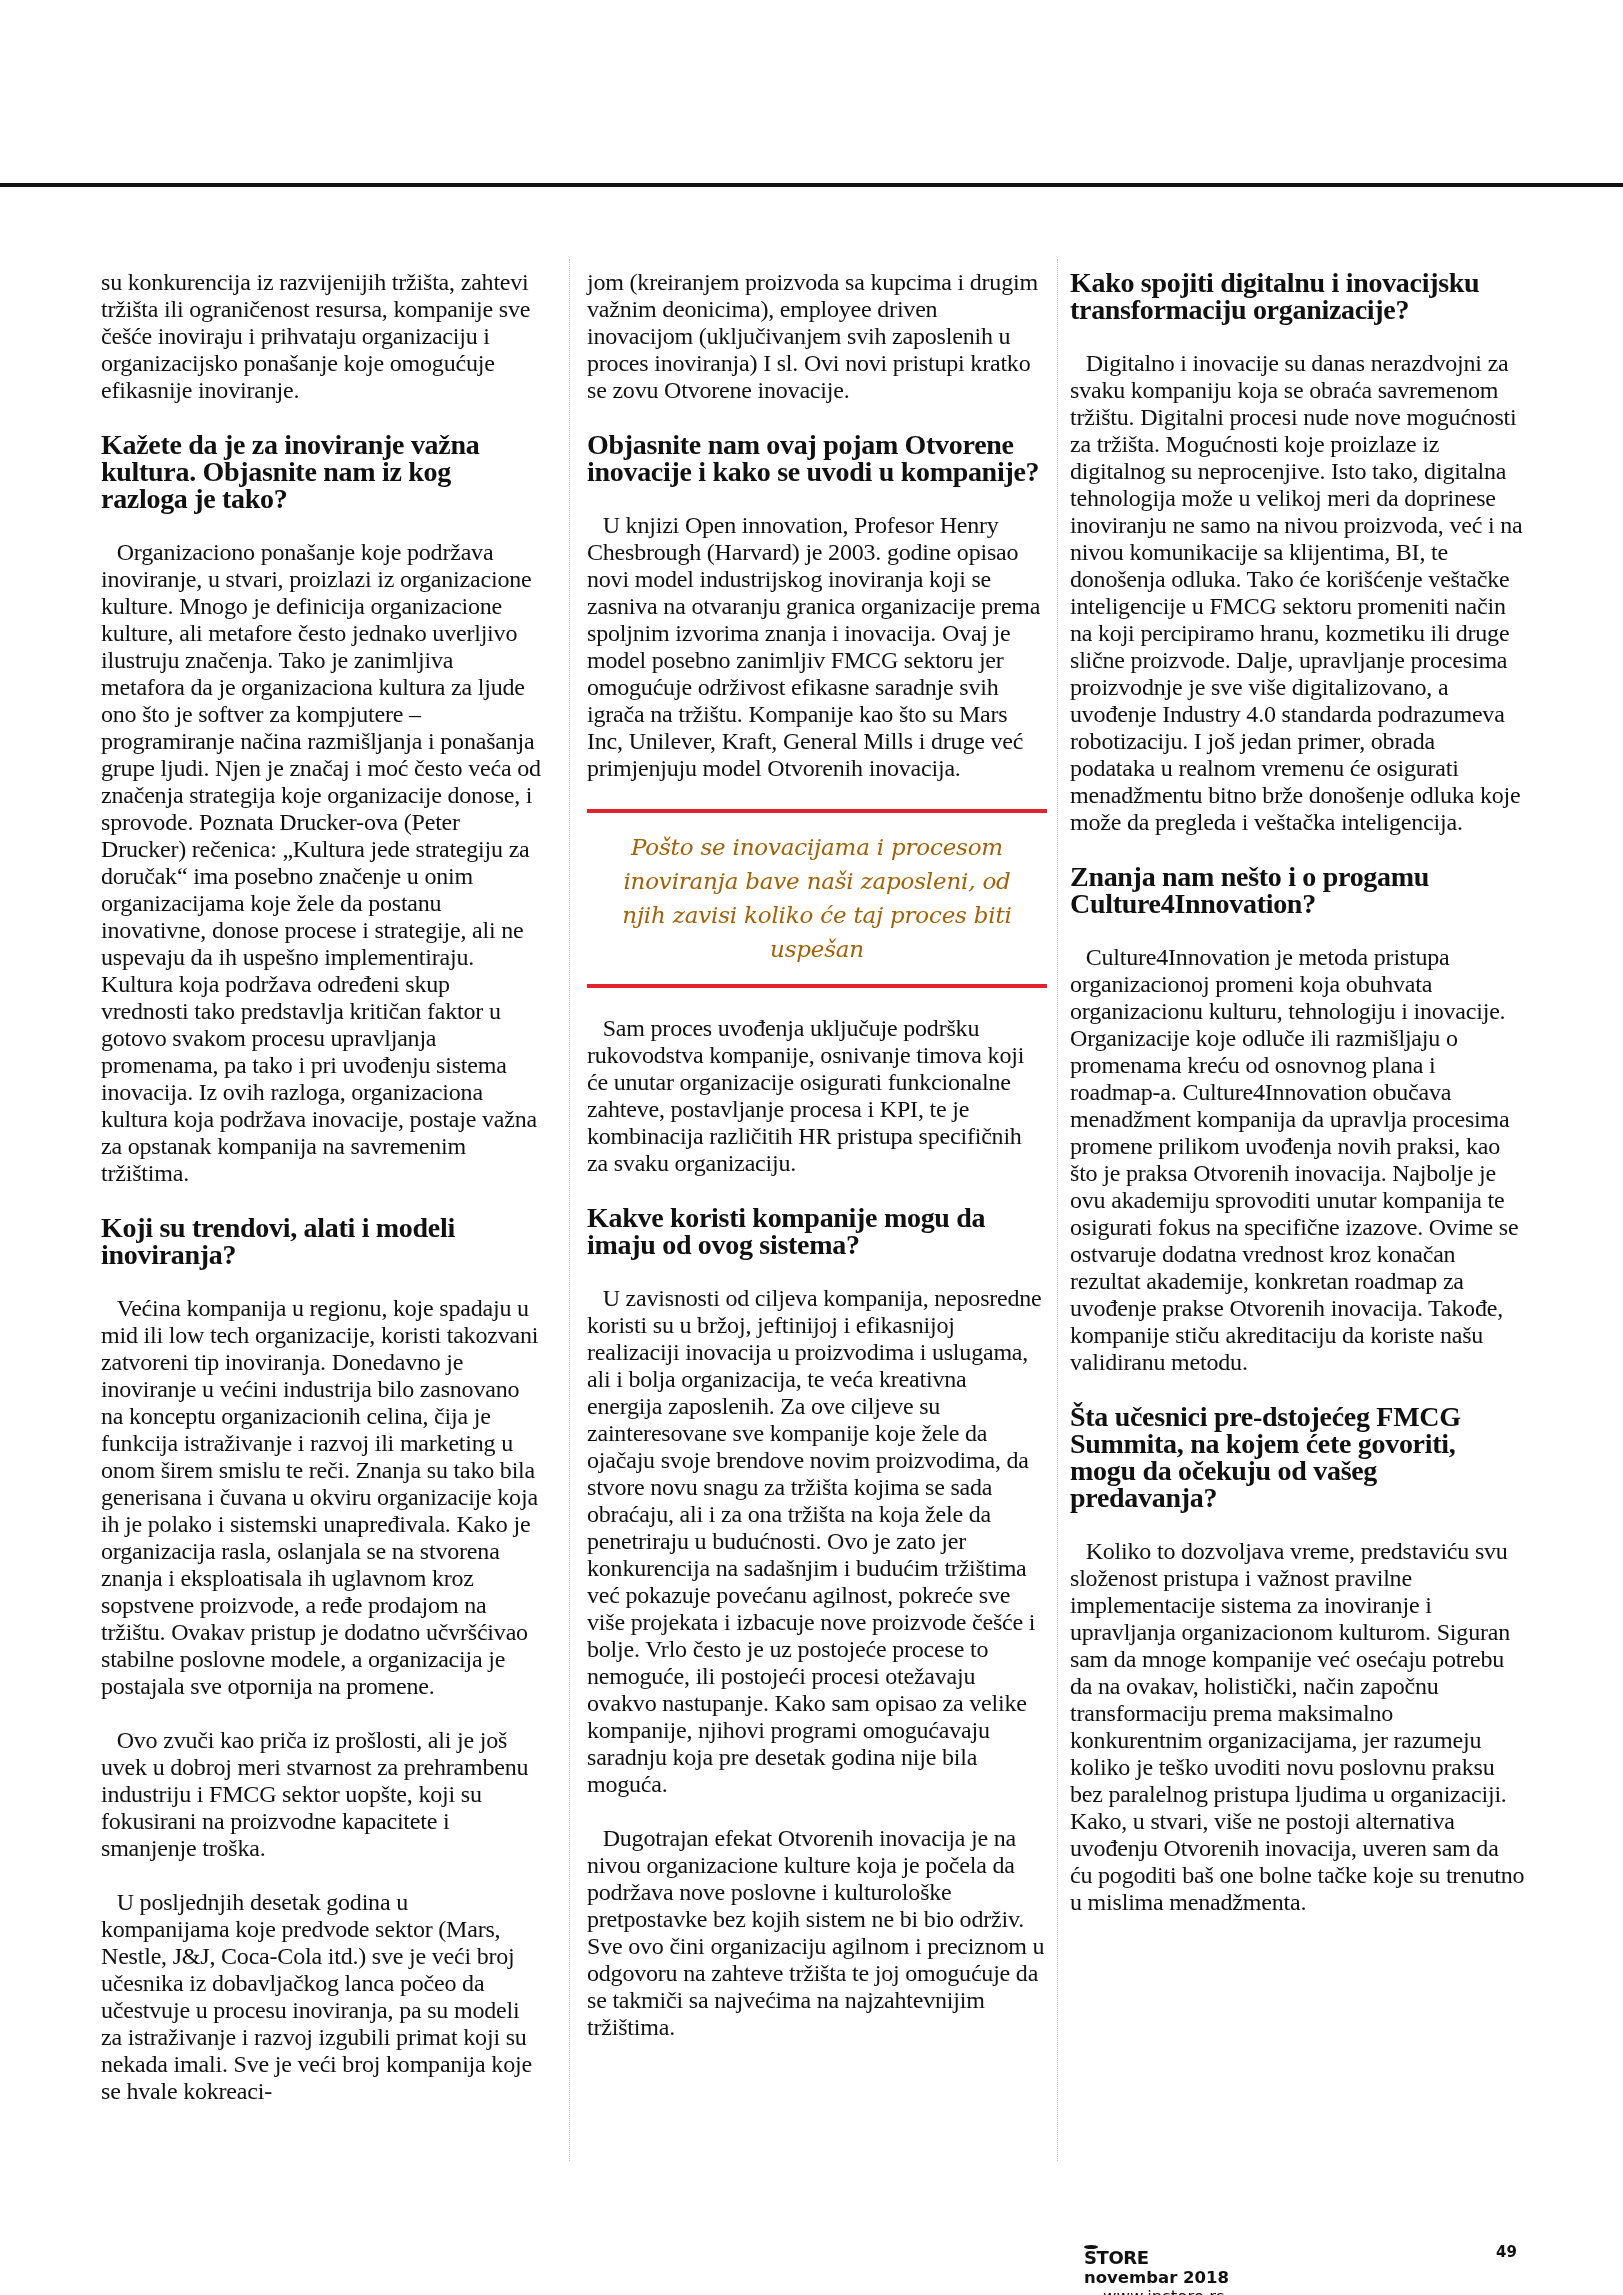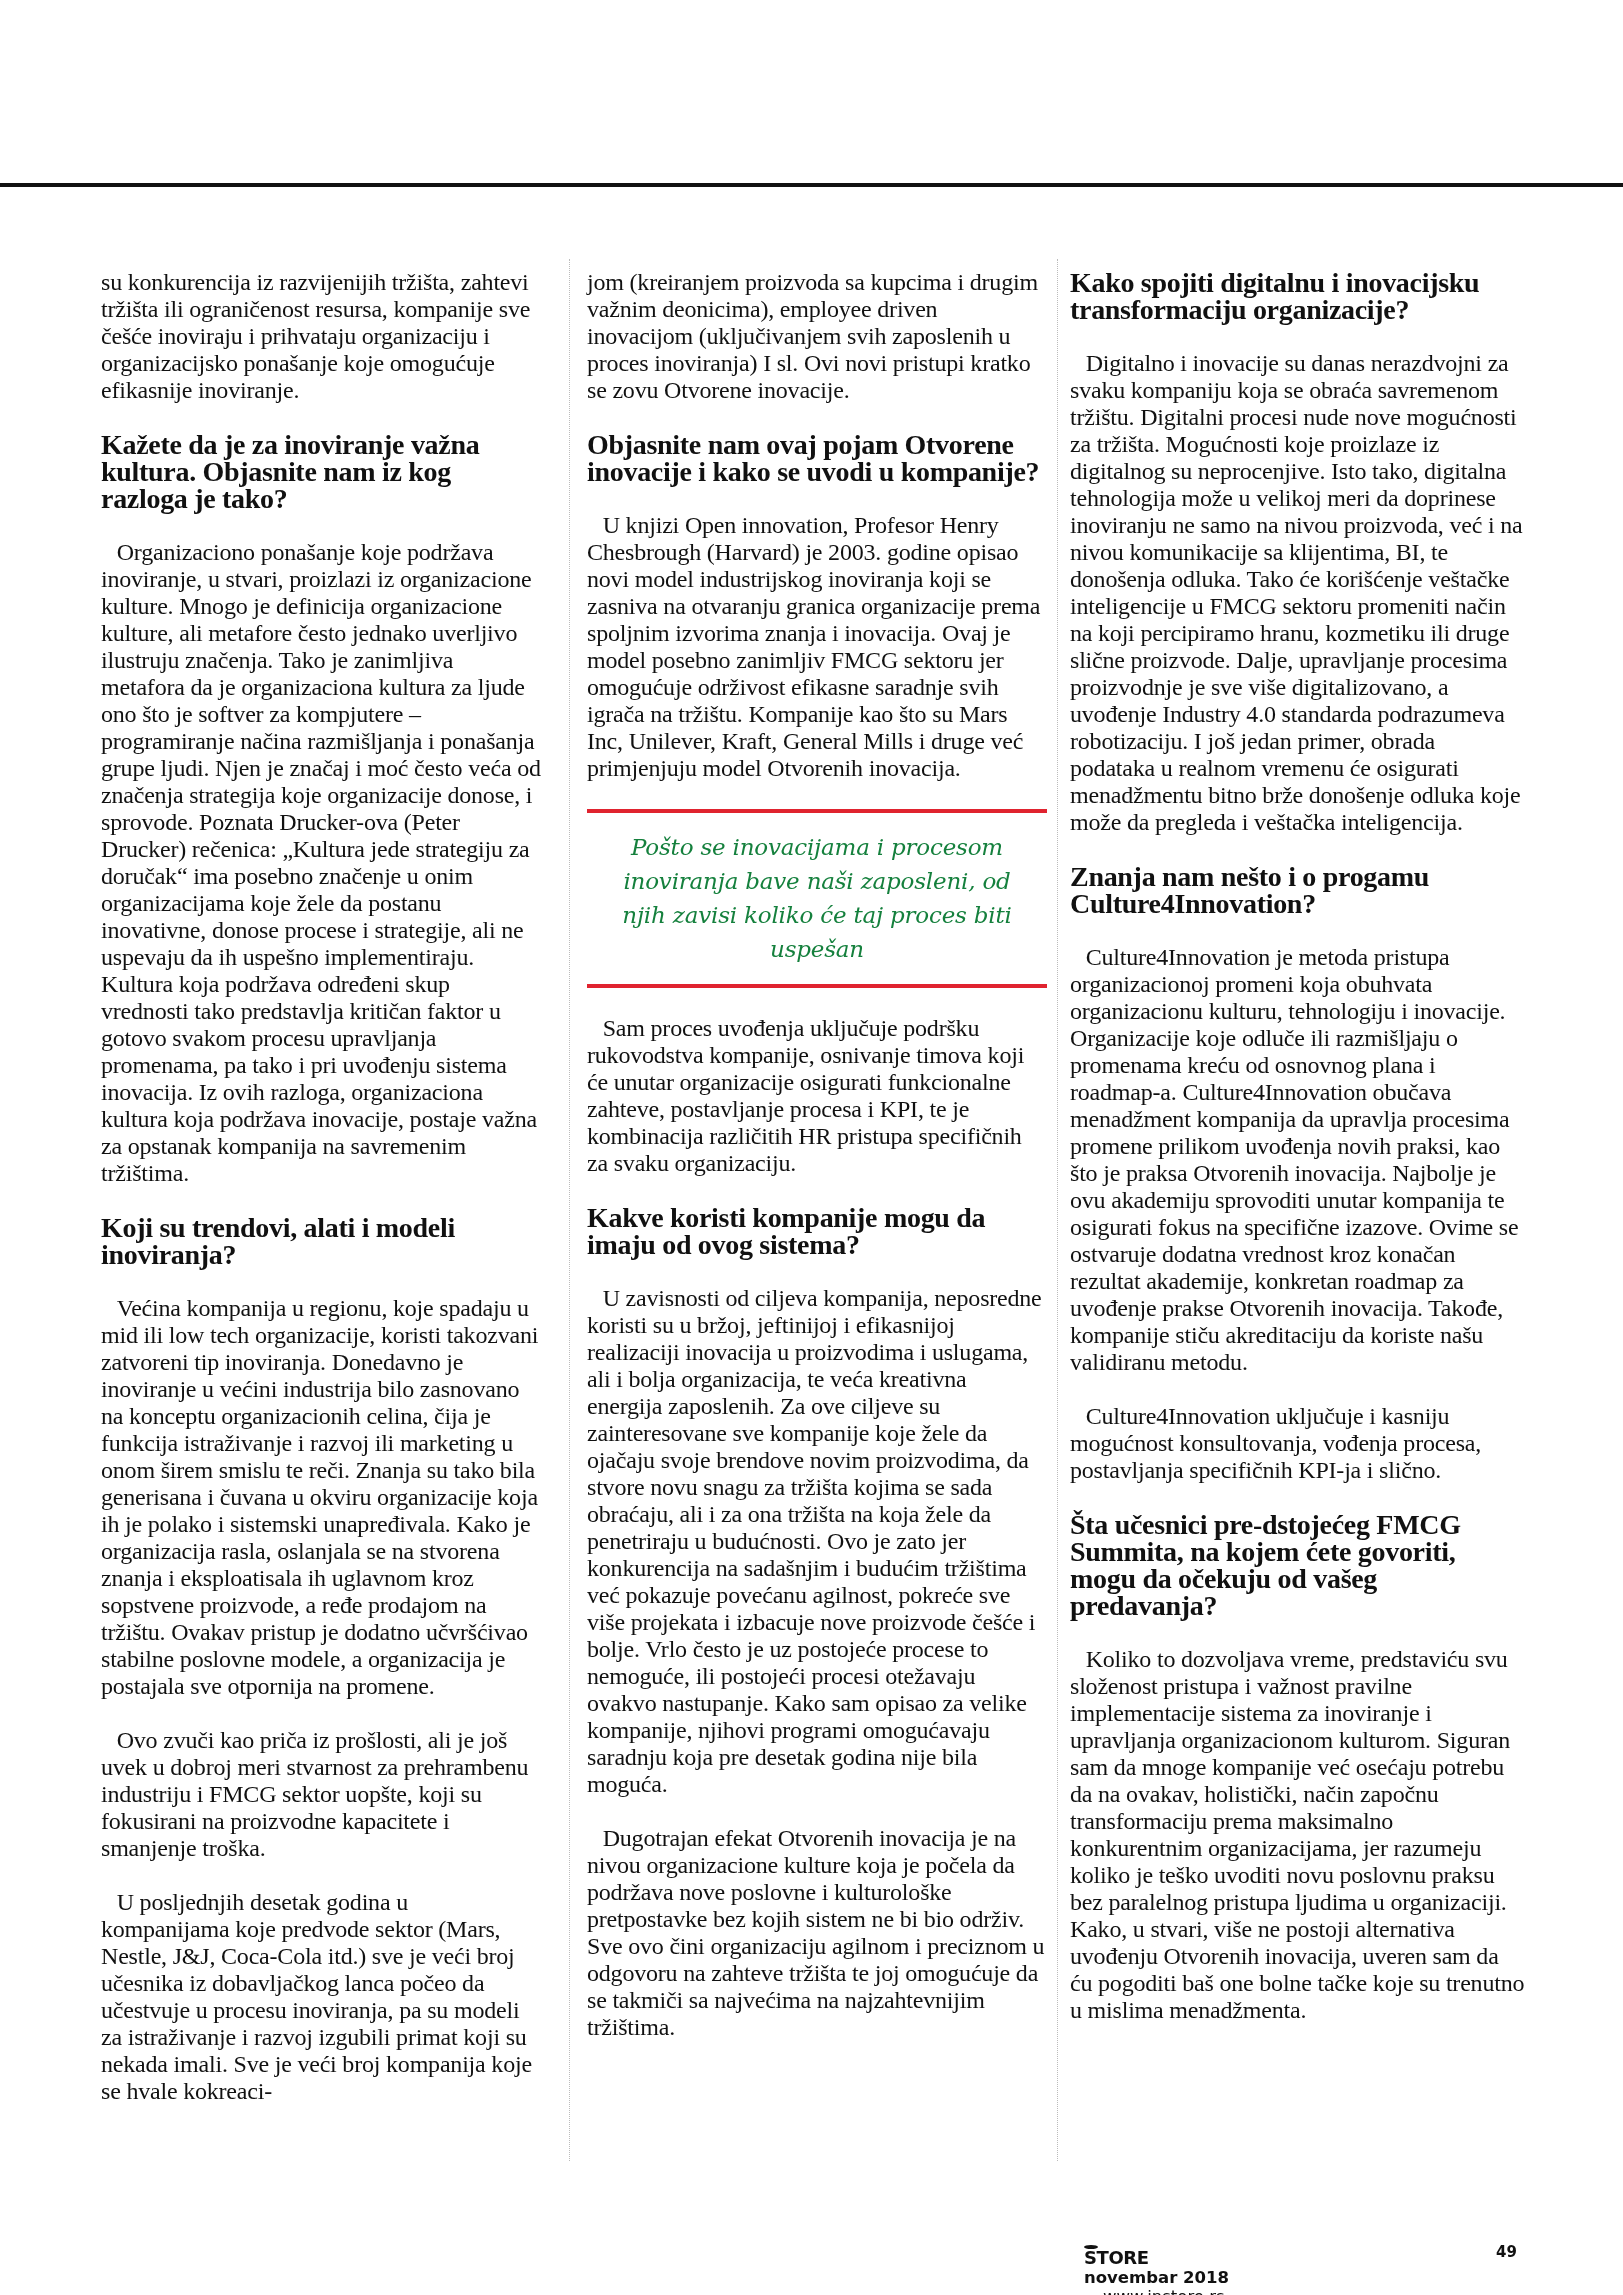--- a/index.html
+++ b/index.html
@@ -10,21 +10,21 @@
   .col1 { left: 101px; width: 440px; }
   .col2 { left: 587px; width: 460px; }
   .col3 { left: 1070px; width: 455px; }
   .vrule { position: absolute; top: 259px; bottom: 134px; width: 0; border-left: 1.6px dotted #bbb; }
   .vrule.a { left: 569px; }
   .vrule.b { left: 1057px; }
   p { margin: 0 0 27px 0; text-indent: 0; }
   p .ind { display: inline-block; width: 15.7px; }
   h3 { margin: 0 0 27px 0; font-size: 28px; line-height: 27px; font-weight: bold; letter-spacing: -0.3px; }
   .quote { margin: 17.3px 0 27px 0; border-top: 4.7px solid #e0232f; border-bottom: 4.7px solid #e0232f;
-           padding: 17.3px 15.7px 17.3px 15.7px; text-align: center; color: #15803d;
+           padding: 17.3px 15.7px 17.3px 15.7px; text-align: center; color: #a16207;
            font-family: "DejaVu Serif", serif; font-style: italic; font-size: 23px; line-height: 34px; }
   .footer { position: absolute; top: 2243px; left: 1084px; width: 471px; height: 31px;
             font-family: "DejaVu Sans", sans-serif; font-size: 16.5px; display: flex; align-items: flex-start; flex-direction: column; }
   .footer .logo { font-weight: bold; font-size: 18px; letter-spacing: -0.4px; }
   .footer .logo-mark { display: inline-block; width: 14px; height: 14px; border: 2.4px solid #111; border-radius: 50%;
                        margin-right: 6.3px; position: relative; top: 1.6px; box-sizing: border-box; }
   .footer .sep { display: inline-block; width: 0; height: 20.4px; border-left: 1.6px dotted #e0232f; margin: 0 11px; }
   .footer .issue { font-weight: bold; }
   .footer .url { font-weight: normal; margin-left: 19px; }
   .footer .pagenum { position: absolute; left: 412px; font-weight: bold; font-size: 15px; }
@@ -53,21 +53,20 @@
     <p><span class="ind"></span><span>Sam proces uvođenja uključuje podršku rukovodstva kompanije, osnivanje timova koji će unutar organizacije osigurati funkcionalne zahteve, postavljanje procesa i KPI, te je kombinacija različitih HR pristupa specifičnih za svaku organizaciju.</span></p>
     <h3><span class="ind"></span><span>Kakve koristi kompanije mogu da imaju od ovog sistema?</span></h3>
     <p><span class="ind"></span><span>U zavisnosti od ciljeva kompanija, neposredne koristi su u bržoj, jeftinijoj i efikasnijoj realizaciji inovacija u proizvodima i uslugama, ali i bolja organizacija, te veća kreativna energija zaposlenih. Za ove ciljeve su zainteresovane sve kompanije koje žele da ojačaju svoje brendove novim proizvodima, da stvore novu snagu za tržišta kojima se sada obraćaju, ali i za ona tržišta na koja žele da penetriraju u budućnosti. Ovo je zato jer konkurencija na sadašnjim i budućim tržištima već pokazuje povećanu agilnost, pokreće sve više projekata i izbacuje nove proizvode češće i bolje. Vrlo često je uz postojeće procese to nemoguće, ili postojeći procesi otežavaju ovakvo nastupanje. Kako sam opisao za velike kompanije, njihovi programi omogućavaju saradnju koja pre desetak godina nije bila moguća.</span></p>
     <p><span class="ind"></span><span>Dugotrajan efekat Otvorenih inovacija je na nivou organizacione kulture koja je počela da podržava nove poslovne i kulturološke pretpostavke bez kojih sistem ne bi bio održiv. Sve ovo čini organizaciju agilnom i preciznom u odgovoru na zahteve tržišta te joj omogućuje da se takmiči sa najvećima na najzahtevnijim tržištima.</span></p>
   </div>
 <div class="col col3" id="col3">
     <h3><span class="ind"></span><span>Kako spojiti digitalnu i inovacijsku transformaciju organizacije?</span></h3>
     <p><span class="ind"></span><span>Digitalno i inovacije su danas nerazdvojni za svaku kompaniju koja se obraća savremenom tržištu. Digitalni procesi nude nove mogućnosti za tržišta. Mogućnosti koje proizlaze iz digitalnog su neprocenjive. Isto tako, digitalna tehnologija može u velikoj meri da doprinese inoviranju ne samo na nivou proizvoda, već i na nivou komunikacije sa klijentima, BI, te donošenja odluka. Tako će korišćenje veštačke inteligencije u FMCG sektoru promeniti način na koji percipiramo hranu, kozmetiku ili druge slične proizvode. Dalje, upravljanje procesima proizvodnje je sve više digitalizovano, a uvođenje Industry 4.0 standarda podrazumeva robotizaciju. I još jedan primer, obrada podataka u realnom vremenu će osigurati menadžmentu bitno brže donošenje odluka koje može da pregleda i veštačka inteligencija.</span></p>
     <h3><span class="ind"></span><span>Znanja nam nešto i o progamu Culture4Innovation?</span></h3>
     <p><span class="ind"></span><span>Culture4Innovation je metoda pristupa organizacionoj promeni koja obuhvata organizacionu kulturu, tehnologiju i inovacije. Organizacije koje odluče ili razmišljaju o promenama kreću od osnovnog plana i roadmap-a. Culture4Innovation obučava menadžment kompanija da upravlja procesima promene prilikom uvođenja novih praksi, kao što je praksa Otvorenih inovacija. Najbolje je ovu akademiju sprovoditi unutar kompanija te osigurati fokus na specifične izazove. Ovime se ostvaruje dodatna vrednost kroz konačan rezultat akademije, konkretan roadmap za uvođenje prakse Otvorenih inovacija. Takođe, kompanije stiču akreditaciju da koriste našu validiranu metodu.</span></p>
-    <p><span class="ind"></span><span>Culture4Innovation uključuje i kasniju mogućnost konsultovanja, vođenja procesa, postavljanja specifičnih KPI-ja i slično.</span></p>
     <h3><span class="ind"></span><span>Šta učesnici pre-dstojećeg FMCG Summita, na kojem ćete govoriti, mogu da očekuju od vašeg predavanja?</span></h3>
     <p><span class="ind"></span><span>Koliko to dozvoljava vreme, predstaviću svu složenost pristupa i važnost pravilne implementacije sistema za inoviranje i upravljanja organizacionom kulturom. Siguran sam da mnoge kompanije već osećaju potrebu da na ovakav, holistički, način započnu transformaciju prema maksimalno konkurentnim organizacijama, jer razumeju koliko je teško uvoditi novu poslovnu praksu bez paralelnog pristupa ljudima u organizaciji. Kako, u stvari, više ne postoji alternativa uvođenju Otvorenih inovacija, uveren sam da ću pogoditi baš one bolne tačke koje su trenutno u mislima menadžmenta.</span></p>
   </div>
 
 <div class="footer">
   <span class="logo-mark"></span>
   <span class="logo">STORE</span>
   <span class="sep"></span>
   <span class="issue">novembar 2018</span>
   <span class="sep"></span>

